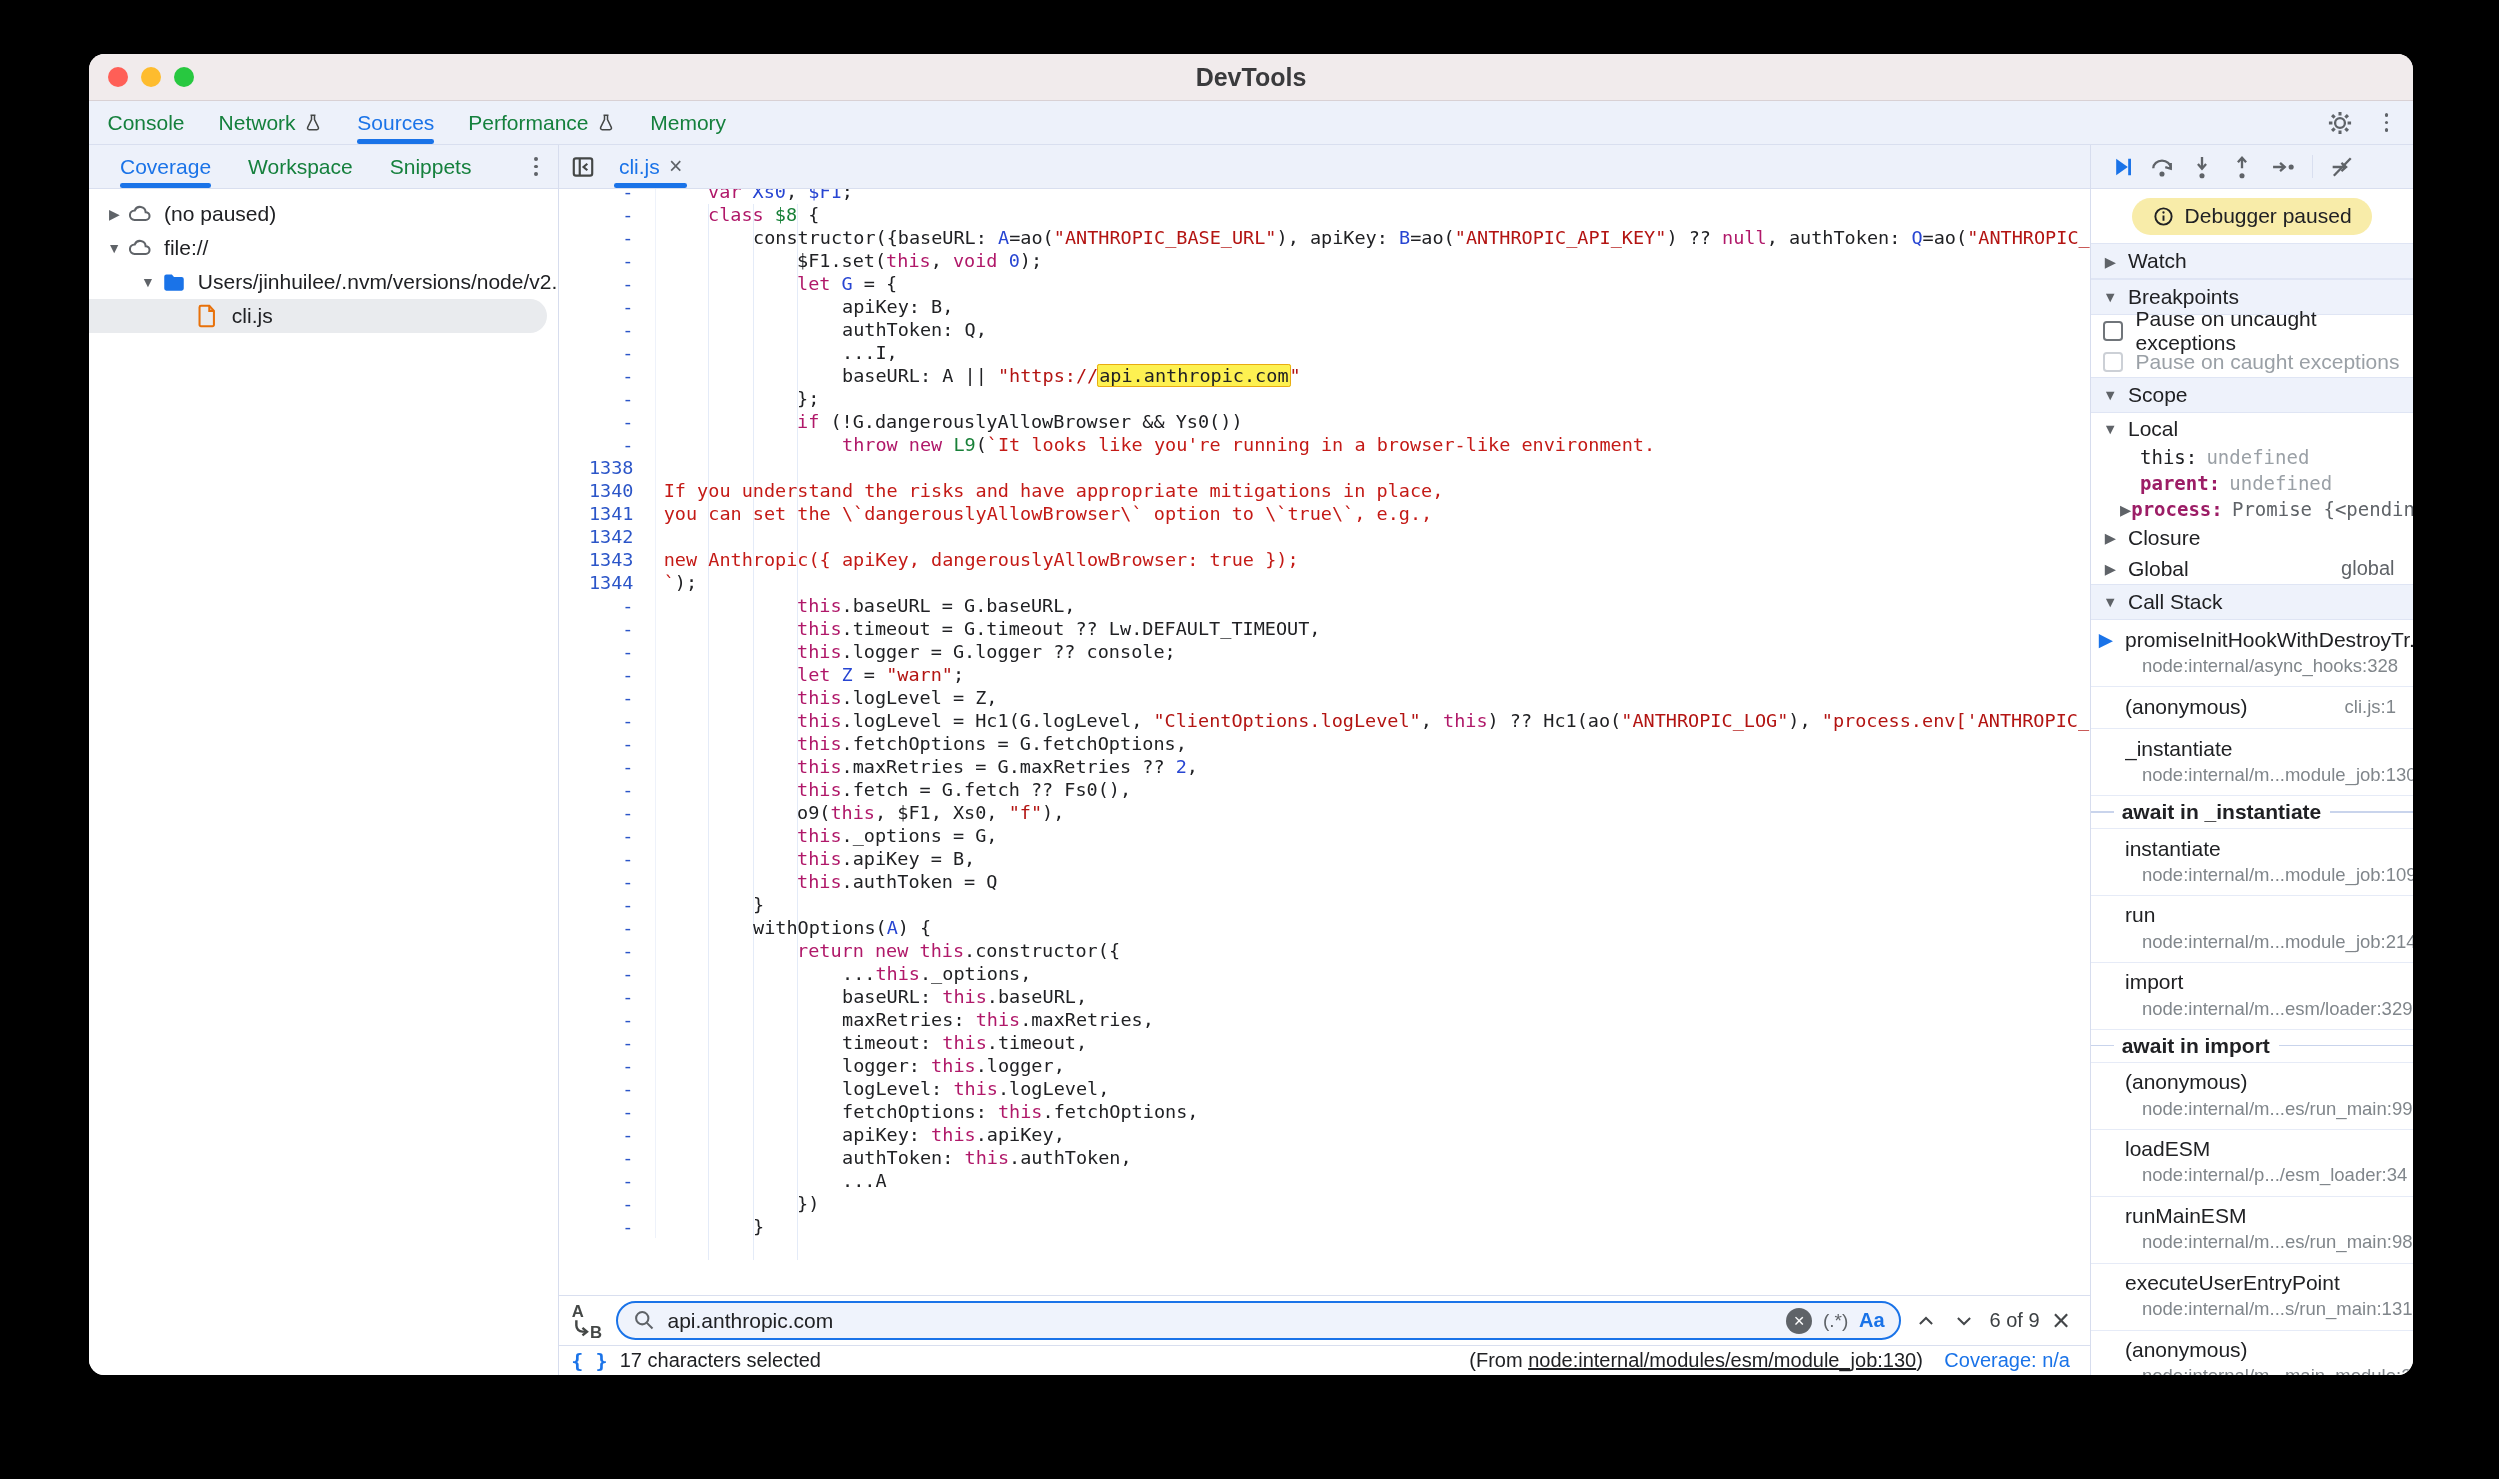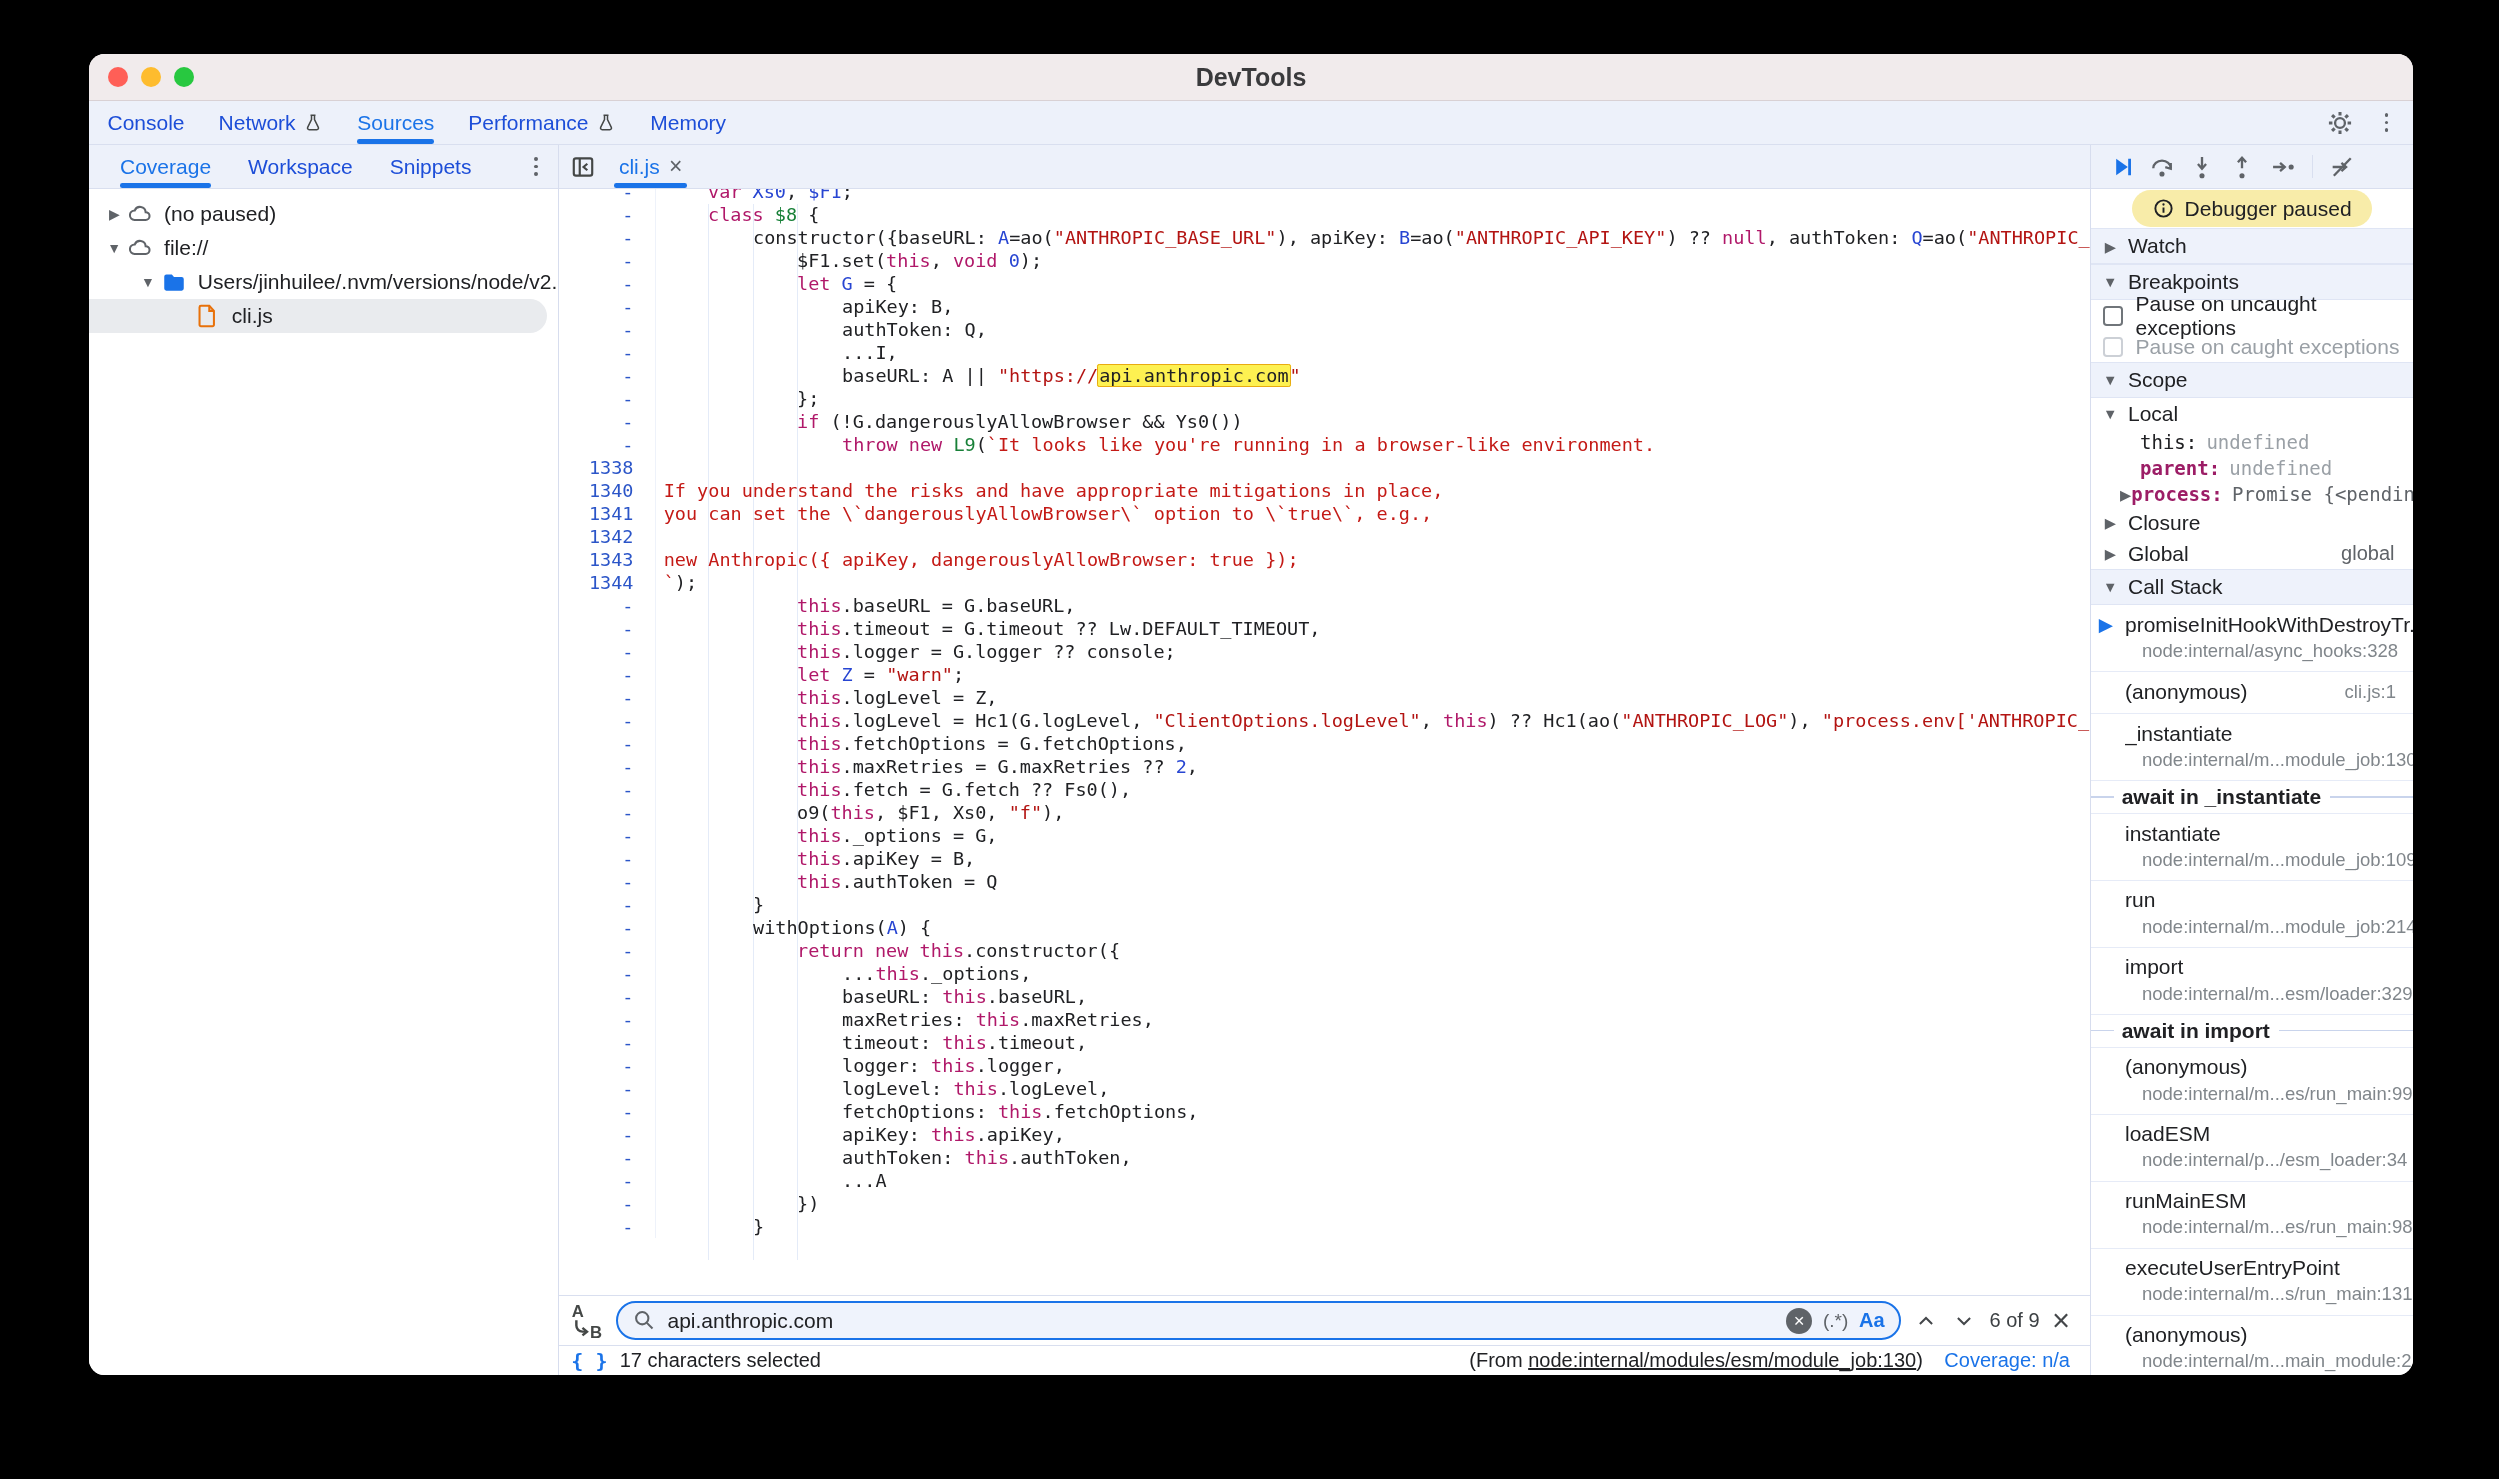--- a/index.html
+++ b/index.html
@@ -13,21 +13,21 @@
   .titlebar{height:46px;flex:0 0 46px;background:#f1ebec;border-bottom:0.8px solid #d9d1d4;
             position:relative;display:flex;align-items:center;}
   .lights{position:absolute;left:18.5px;top:0;height:46px;display:flex;align-items:center;gap:13px;}
   .light{width:20px;height:20px;border-radius:50%;display:inline-block;}
   .light.red{background:#ff5f57;} .light.yellow{background:#febc2e;} .light.green{background:#28c840;}
   .title{width:100%;text-align:center;font-size:25px;font-weight:700;color:#3a3a3c;}
   
   .toolbar{height:43px;flex:0 0 43px;background:#edf1fa;border-bottom:0.8px solid #d9dfef;
            display:flex;align-items:stretch;}
   .tabs{display:flex;align-items:stretch;padding-left:18.5px;gap:34px;}
-  .tab{display:flex;align-items:center;gap:7.7px;font-size:21px;color:#1d4ed8;position:relative;cursor:default;}
+  .tab{display:flex;align-items:center;gap:7.7px;font-size:21px;color:#15803d;position:relative;cursor:default;}
   .tab.active{color:#1a73e8;}
   .tab.active::after{content:"";position:absolute;left:0;right:0;bottom:0;height:4.6px;border-radius:2.3px;background:#1a73e8;}
   .toolbar-right{margin-left:auto;display:flex;align-items:center;gap:17px;padding-right:18.5px;}
   .dots3{display:flex;flex-direction:column;gap:3.8px;align-items:center;padding:3.1px 6.2px;}
   .dots3 i{width:3.8px;height:3.8px;border-radius:50%;background:#5f6368;}
   
   .content{flex:1;display:flex;min-height:0;}
   .nav-col{width:469px;flex:0 0 469px;border-right:0.8px solid #d7ddee;display:flex;flex-direction:column;background:#fff;}
   .editor-col{width:1531px;flex:0 0 1531px;border-right:0.8px solid #d7ddee;display:flex;flex-direction:column;background:#fff;}
   .debug-col{flex:1;display:flex;flex-direction:column;background:#fff;overflow:hidden;}
@@ -72,21 +72,21 @@
   .statusbar{height:29px;flex:0 0 29px;border-top:0.8px solid #d9dfef;display:flex;align-items:center;
              padding:0 20px 0 12.3px;gap:12.3px;font-size:20px;background:#fff;}
   .brace-icon{color:#1a73e8;font-family:"DejaVu Sans Mono",monospace;font-weight:700;font-size:20px;}
   .status-right{margin-left:auto;display:flex;align-items:center;gap:21.5px;white-space:nowrap;}
   .from-link{text-decoration:underline;}
   .coverage{color:#1a73e8;}
   
   .debug-toolbar{gap:9.2px;align-items:center;padding-left:15.4px;}
   .dbg-ic{width:31px;height:31px;display:flex;align-items:center;justify-content:center;}
   .dbg-sep{width:0.8px;height:23px;background:#d9dfef;margin:0 4.6px;}
-  .paused-row{height:39px;display:flex;align-items:center;justify-content:center;background:#fff;}
+  .paused-row{height:54px;display:flex;align-items:center;justify-content:center;background:#fff;}
   .paused-pill{display:inline-flex;align-items:center;gap:9.2px;height:37px;padding:0 20px;
                border-radius:18.5px;background:#f8eca9;font-size:21px;color:#202124;}
   .sec-header{height:34px;background:#eef2fb;border-top:0.8px solid #dfe5f4;border-bottom:0.8px solid #dfe5f4;
               display:flex;align-items:center;gap:9.2px;padding-left:10.8px;font-size:21px;color:#202124;}
   .tri{font-size:14.6px;color:#5f6368;width:17px;text-align:center;}
   .bp-row{height:31px;display:flex;align-items:center;gap:12.3px;padding-left:12.3px;font-size:21px;}
   .cbx{width:20px;height:20px;border:2.3px solid #70757a;border-radius:3.8px;background:#fff;flex:0 0 20px;box-sizing:border-box;}
   .bp-row.disabled{color:#9aa0a6;} .bp-row.disabled .cbx{border-color:#ccd0d6;}
   .scope-group{height:31px;display:flex;align-items:center;gap:9.2px;padding-left:10.8px;font-size:21px;}
   .scope-group .right{margin-left:auto;padding-right:18.5px;color:#5f6368;font-size:20px;}

